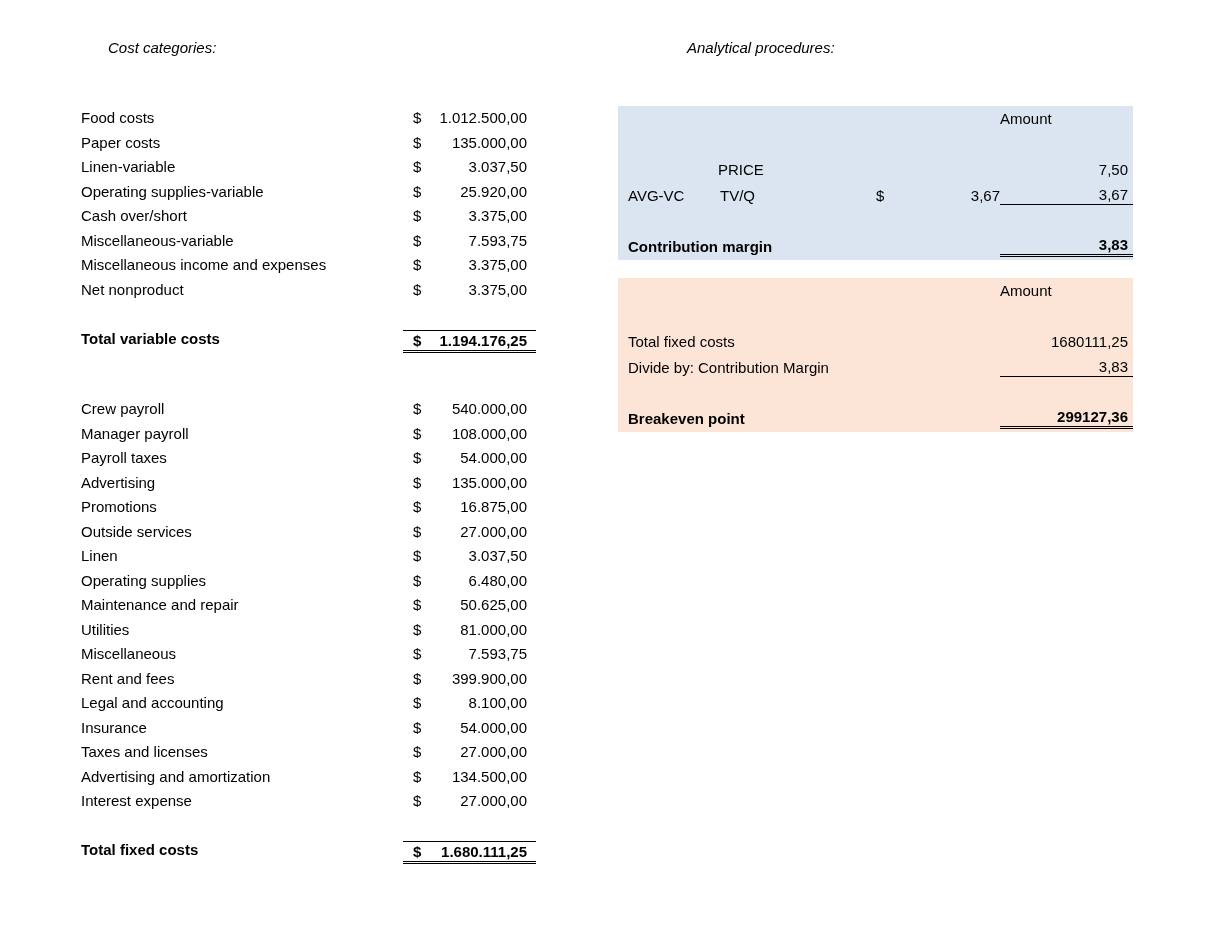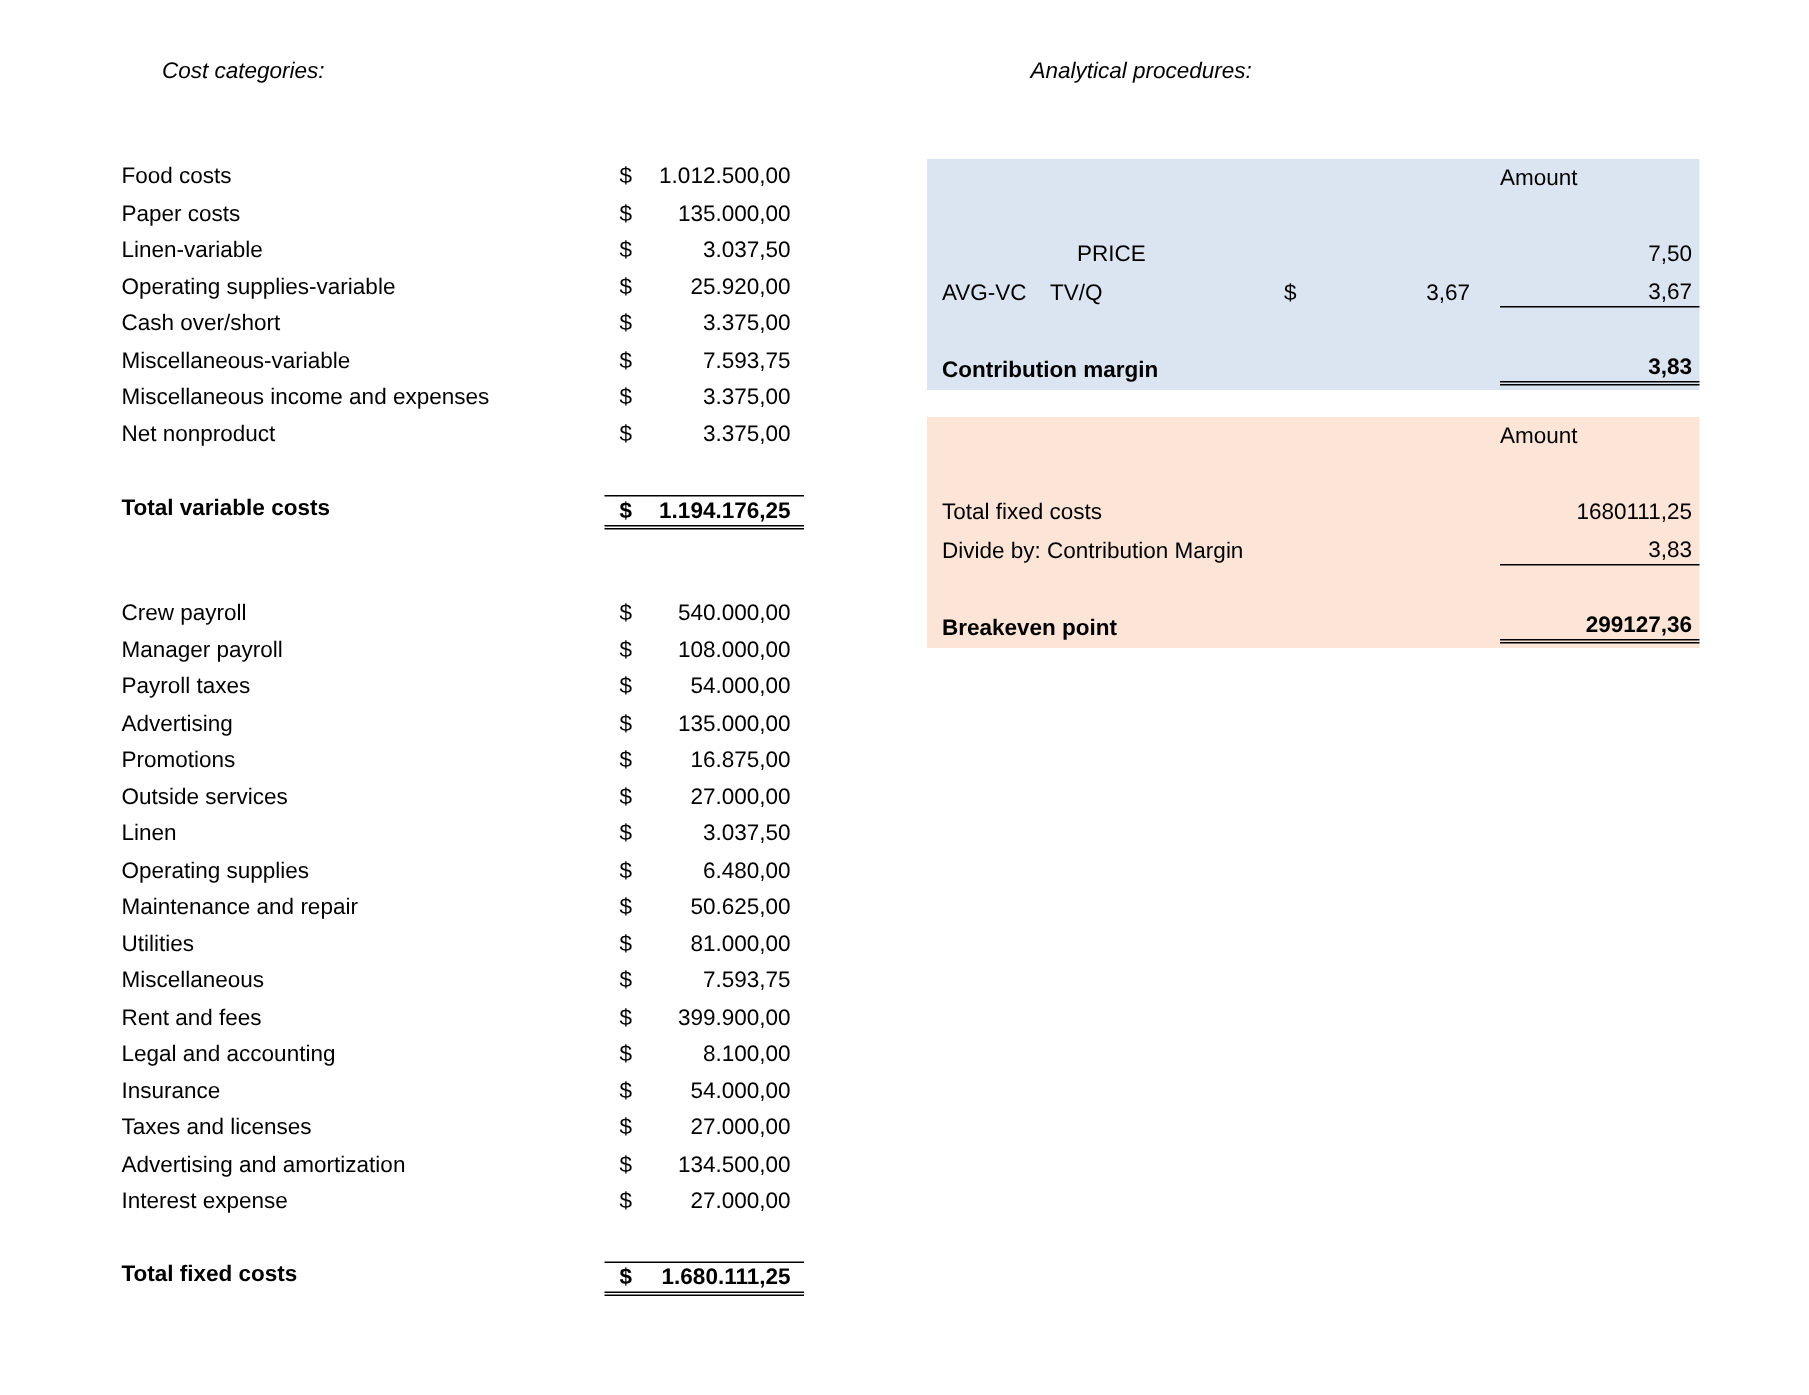--- a/index.html
+++ b/index.html
@@ -56,21 +56,21 @@
     align-items: center;
     height: 25.6px;
     padding-left: 10px;
     white-space: nowrap;
   }
   .p-label { flex: 1; }
   .p-amount { width: 133px; text-align: right; padding-right: 5px; }
   .p-amount-header { width: 133px; text-align: left; }
   .indent90 { width: 90px; }
   .w72  { width: 72px; }
-  .w156 { width: 156px; }
+  .w156 { width: 156px; margin-left: 20px; }
   .mid-cell { width: 124px; display: flex; justify-content: space-between; }
   .flex1 { flex: 1; }
   .bold { font-weight: bold; }
   .underline1 { border-bottom: 1px solid #000; padding-bottom: 1px; }
   .underline2 { border-bottom: 3px double #000; padding-bottom: 1px; font-weight: bold; }
 </style>
 </head>
 <body>
 
 <div class="section-title" id="left-title">Cost categories:</div>

